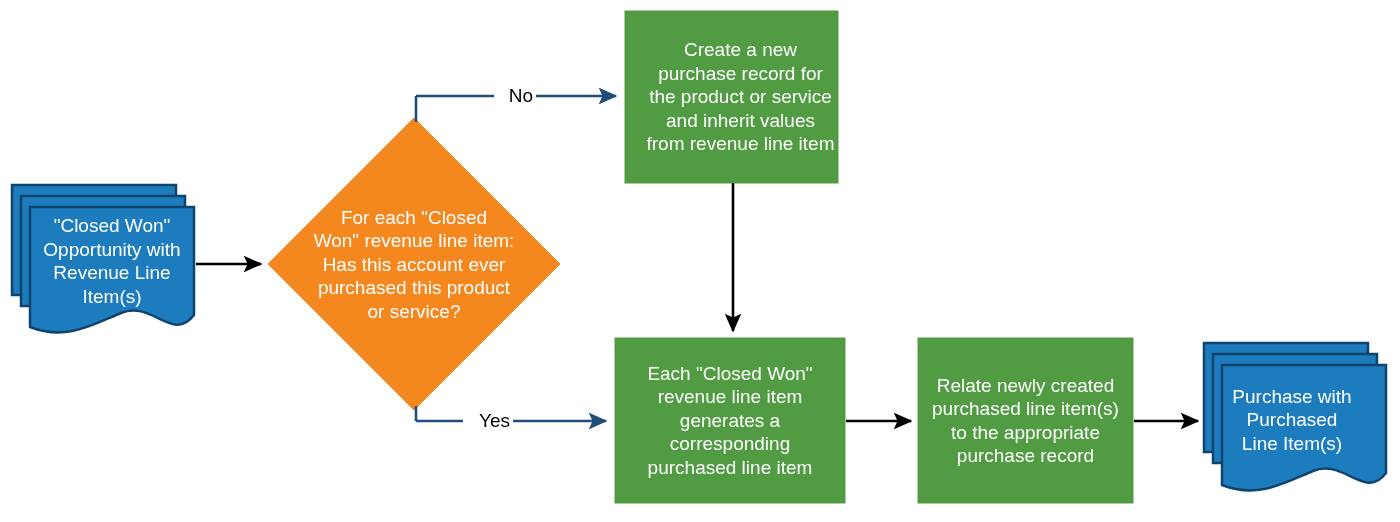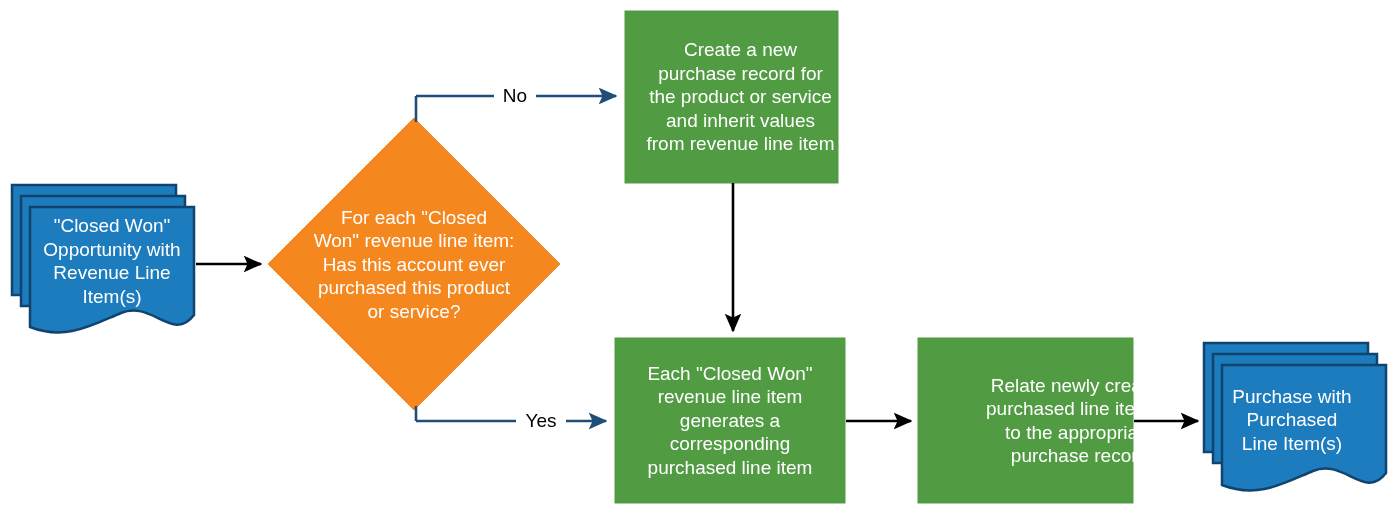--- a/index.html
+++ b/index.html
@@ -39,21 +39,21 @@
     pointer-events: none;
     letter-spacing: 0px;
   }
   .edge-label {
     position: absolute;
     background: #ffffff;
     color: #000000;
     font-family: "Liberation Sans", sans-serif;
     font-size: 19px;
     line-height: 22px;
-    text-align: center;
+    text-align: right;
     padding: 0 3px;
   }
 </style>
 </head>
 <body>
 
 <div id="canvas">
 
   <svg id="svg-layer" viewBox="0 0 1400 522" xmlns="http://www.w3.org/2000/svg">
     <defs>
@@ -125,26 +125,26 @@
 the product or service
 and inherit values
 from revenue line item</div>
 
   <div class="node-text" style="left:615px; top:338px; width:230px; height:165px;">Each "Closed Won"
 revenue line item
 generates a
 corresponding
 purchased line item</div>
 
-  <div class="node-text" style="left:972px; top:338px; width:215px; height:165px;">Relate newly created
+  <div class="node-text" style="left:918px; top:338px; width:215px; height:165px;">Relate newly created
 purchased line item(s)
 to the appropriate
 purchase record</div>
 
   <div class="node-text" style="left:1222px; top:355px; width:140px; height:130px;">Purchase with
 Purchased
 Line Item(s)</div>
 
   <div class="edge-label" style="left:494px; top:85px; width:36px;">No</div>
 
-  <div class="edge-label" style="left:516px; top:410px; width:44px;">Yes</div>
+  <div class="edge-label" style="left:463px; top:410px; width:44px;">Yes</div>
 
 </div>
 
 </body></html>

